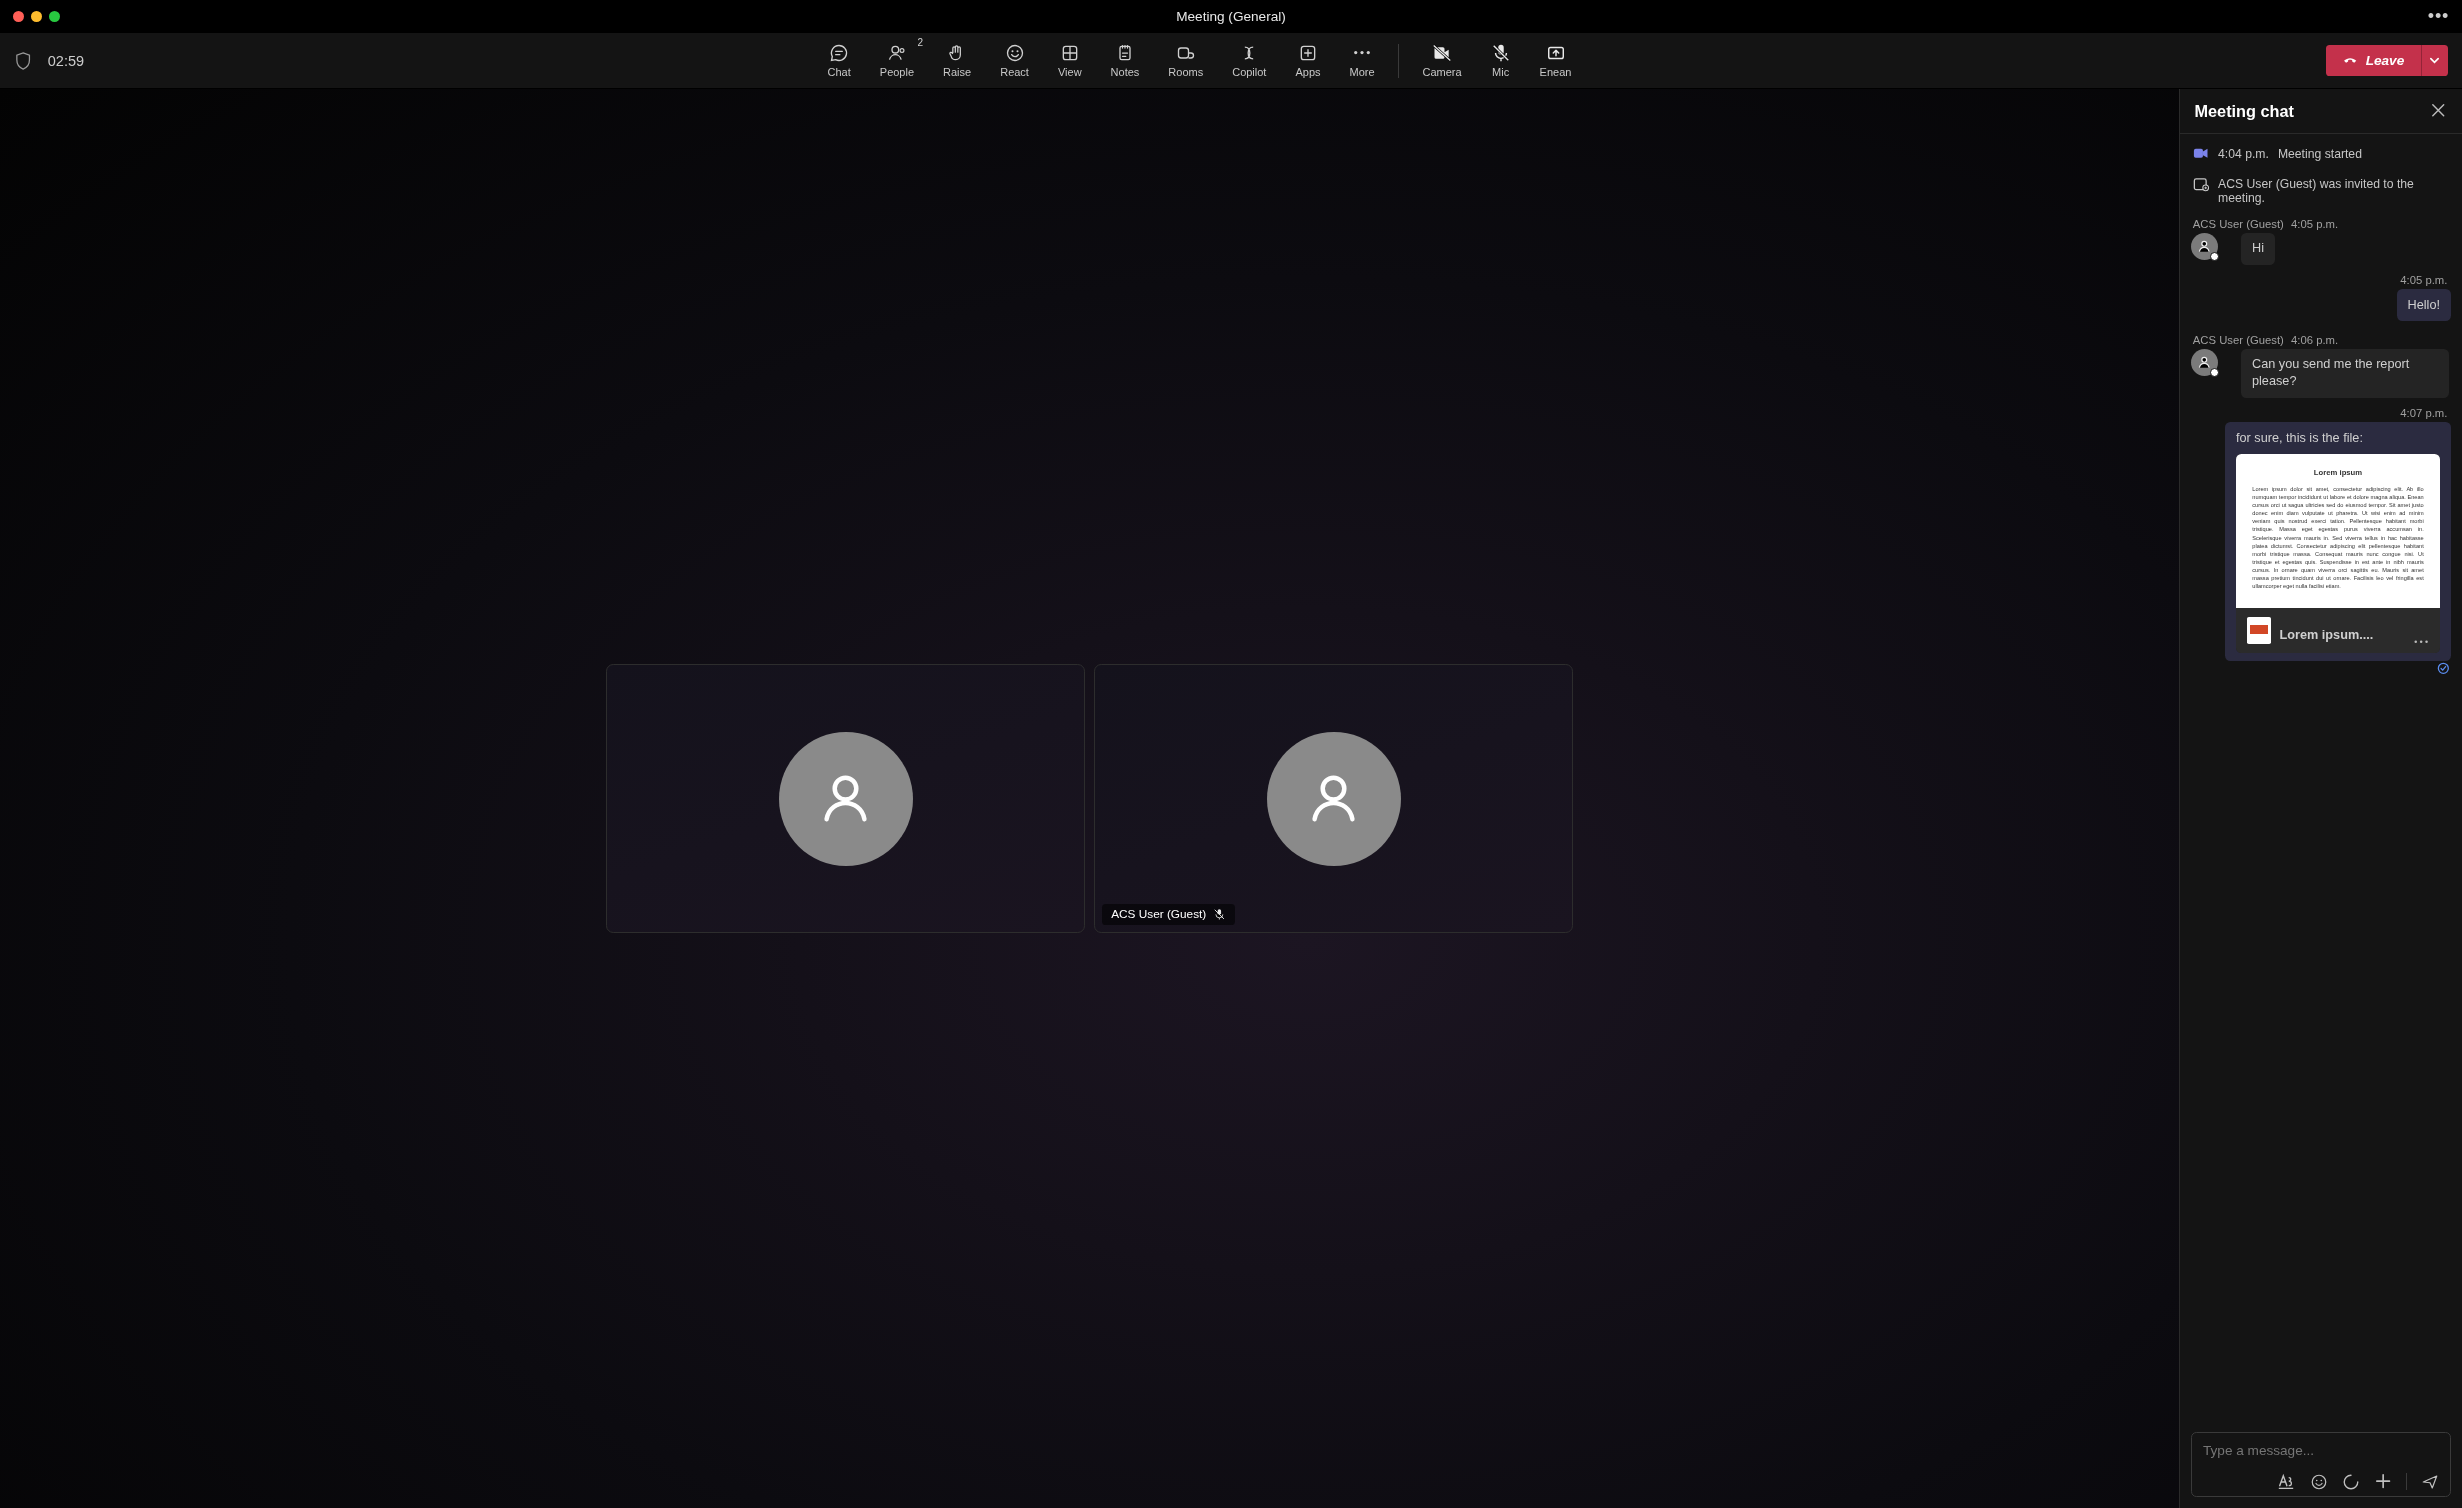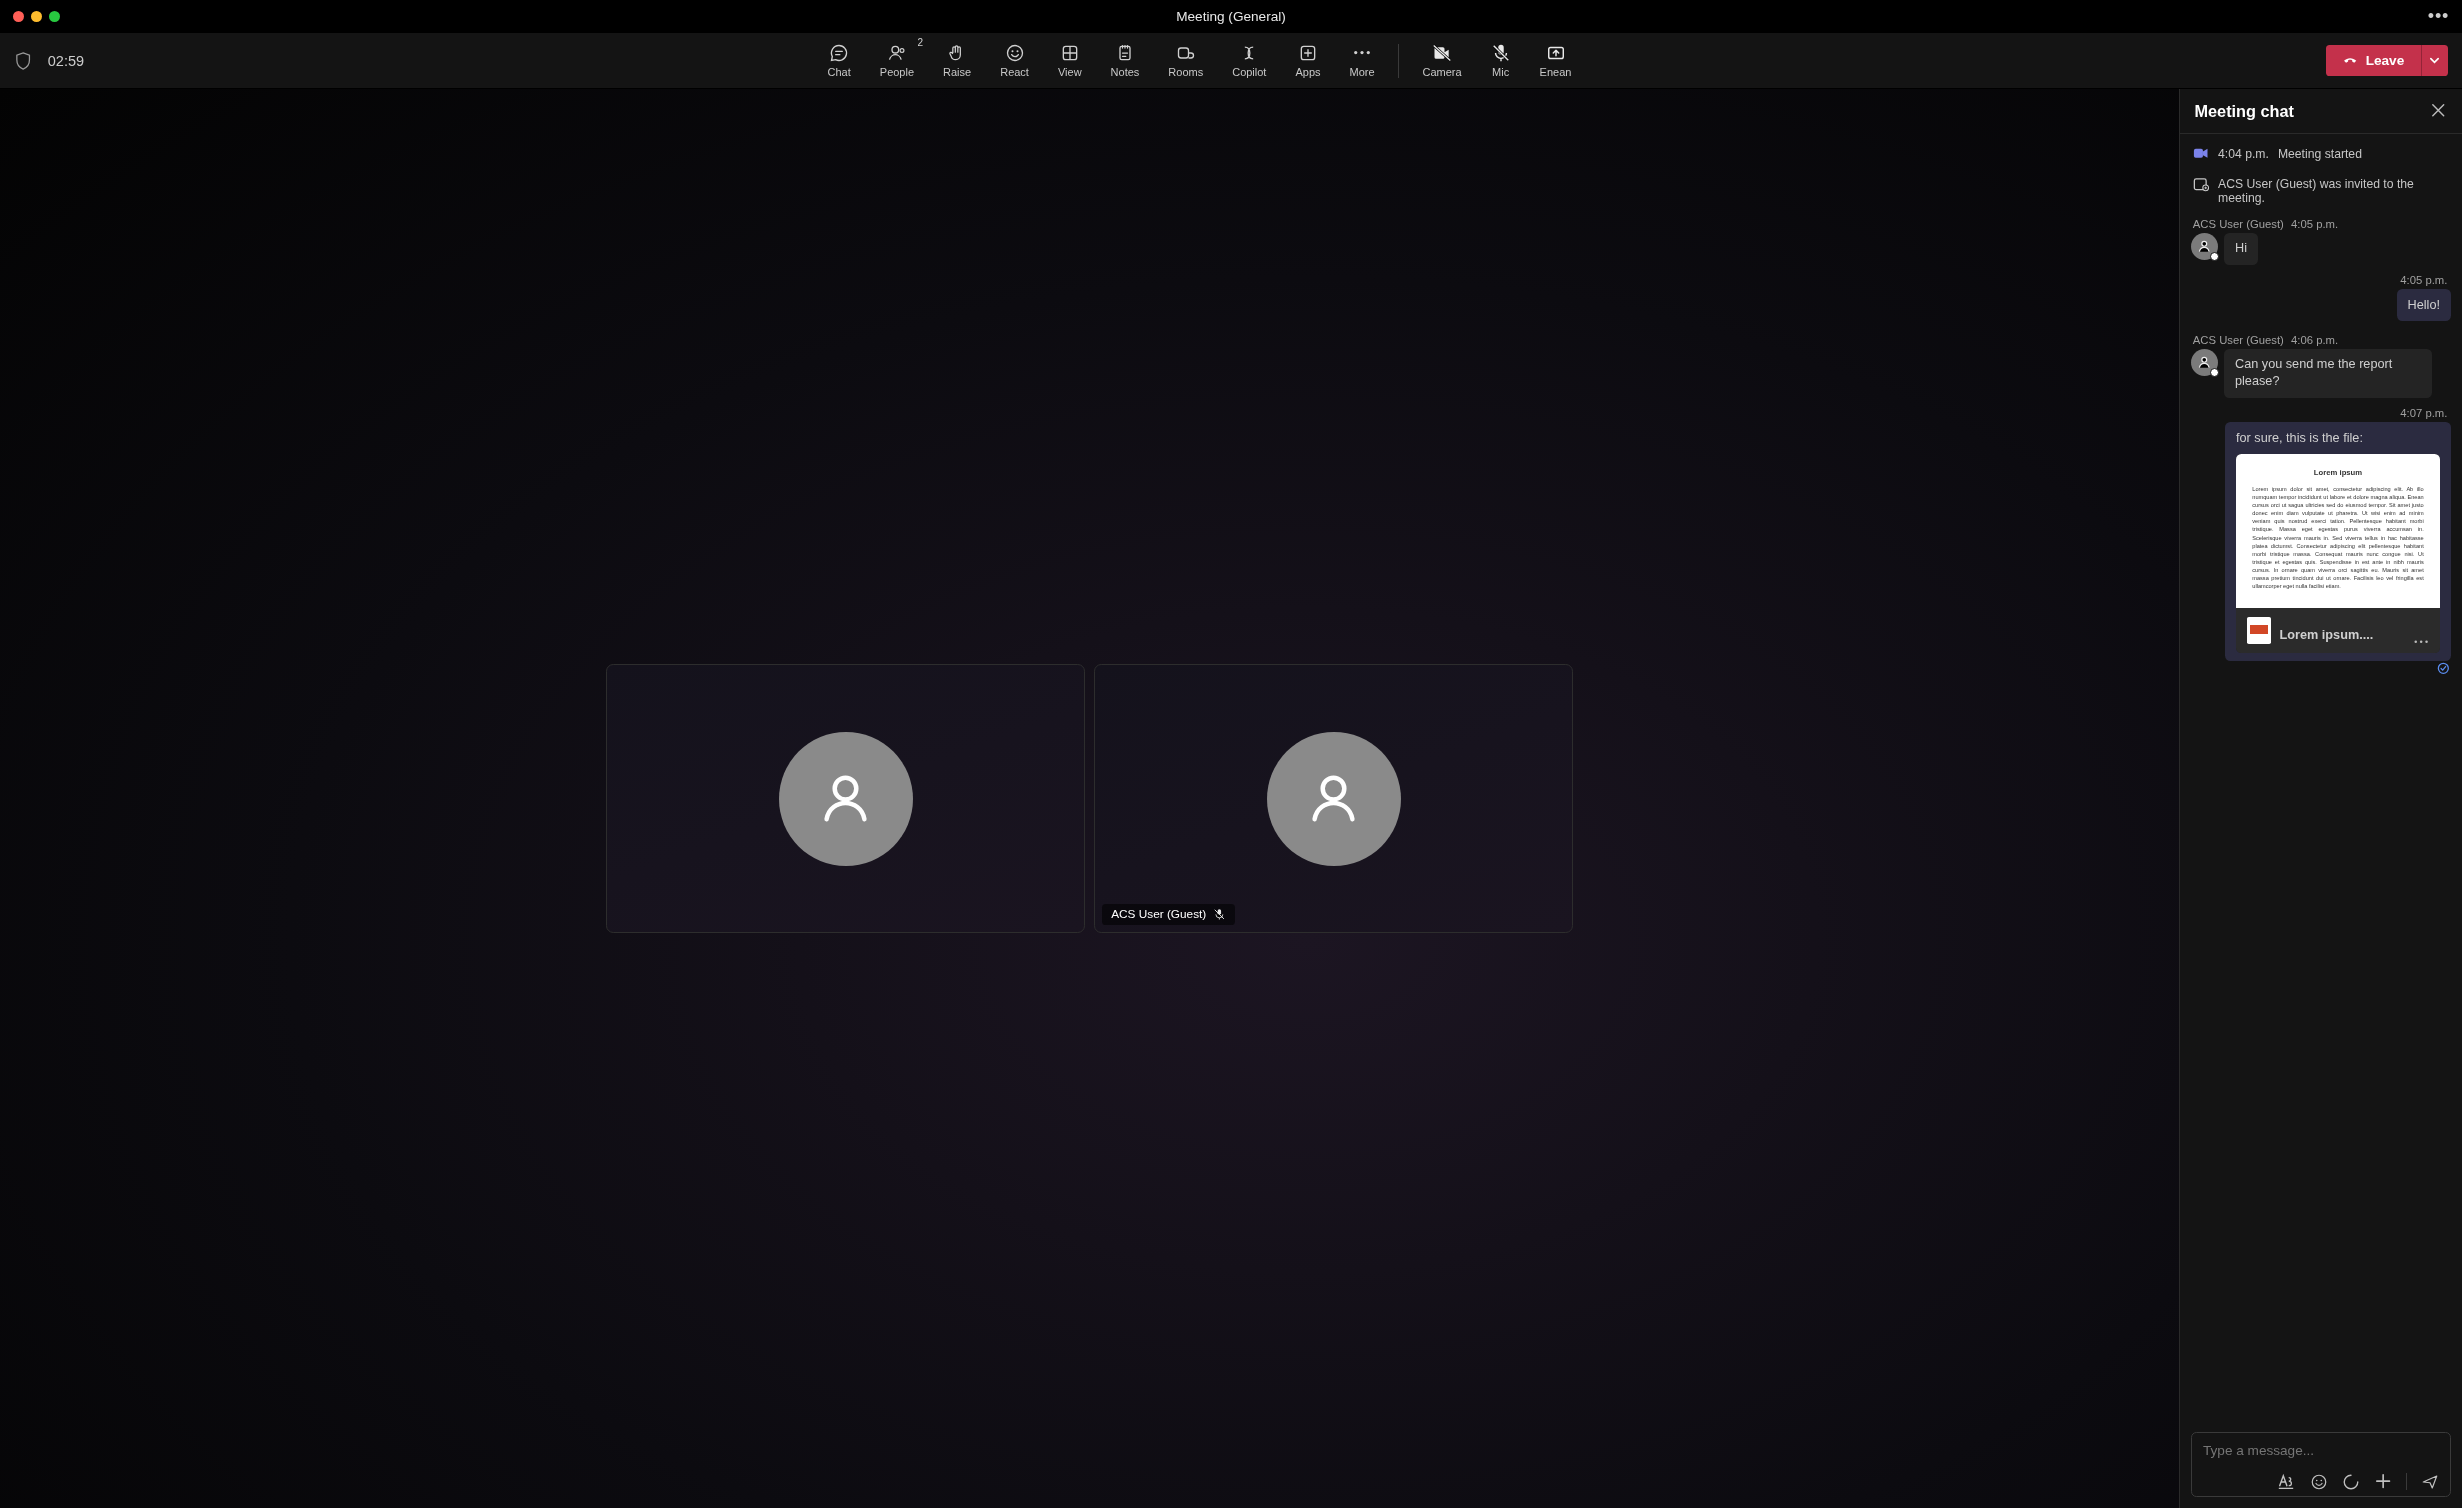--- a/index.html
+++ b/index.html
@@ -14,40 +14,40 @@
   .title-more { position: absolute; right: 12.7px; font-size: 18px; color: #ccc; letter-spacing: 0.9px; cursor: pointer; }
 
   .toolbar { height: 56px; background: #141414; border-bottom: 0.9px solid #000; display: flex; align-items: center; padding: 0 14.5px; }
   .tb-timer { display:flex; align-items:center; gap:17px; color:#ccc; font-size:14.5px; }
   .tb-center { flex:1; display:flex; justify-content:center; align-items:center; gap:0; }
   .tb-item { display:flex; flex-direction:column; align-items:center; gap:3.6px; padding:3.6px 14.5px; font-size:11px; color:#c8c8c8; cursor:pointer; position:relative; }
   .tb-item .ic { width:20px; height:20px; display:flex; align-items:center; justify-content:center; }
   .tb-item.active::after { content:""; position:absolute; bottom:-10px; left:22%; right:22%; height:2.7px; background:#6264a7; border-radius:1.8px; }
   .tb-sep { width:0.9px; height:34px; background:#3a3a3a; margin:0 9px; }
   .leave-wrap { display:flex; margin-left:11px; }
-  .leave-btn { background:#c4314b; color:#fff; display:flex; align-items:center; gap:7.2px; padding:7.2px 16.3px; border-radius:3.6px 0 0 3.6px; font-size:13.6px; font-weight:600; cursor:pointer; }
+  .leave-btn { background:#c4314b; color:#fff; display:flex; align-items:center; gap:7.2px; padding:7.2px 16.3px; border-radius:3.6px 0 0 3.6px; font-size:13.6px; font-weight:600; cursor:pointer;font-style:italic; }
   .leave-caret { background:#c4314b; width:27px; border-left:0.9px solid rgba(0,0,0,.25); display:flex; align-items:center; justify-content:center; border-radius:0 3.6px 3.6px 0; cursor:pointer; color:#fff; }
 
   .content { position:absolute; top:89px; left:0; right:0; bottom:0; display:flex; }
   .stage { flex:1; position:relative; background:radial-gradient(ellipse at 60% 60%, #1c1522 0%, #0c0b10 55%, #030303 100%); display:flex; align-items:center; justify-content:center; gap:9px; padding:5.4px; }
   .tile { flex:1; max-width:479px; height:269px; border:0.9px solid #2d2d2d; border-radius:7.2px; position:relative; display:flex; align-items:center; justify-content:center; background:linear-gradient(160deg,#14121c 0%,#1a1420 100%); }
   .avatar-circle { width:134px; height:134px; border-radius:50%; background:#8a8a8a; display:flex; align-items:center; justify-content:center; }
   .name-pill { position:absolute; left:7.2px; bottom:7.2px; background:rgba(0,0,0,.55); padding:3.6px 9px; border-radius:3.6px; font-size:11.8px; display:flex; align-items:center; gap:7.2px; }
   .mic-slash { width:12.7px; height:12.7px; }
 
   .panel { width:283px; border-left:0.9px solid #2a2a2a; background:#141414; display:flex; flex-direction:column; }
   .panel-head { display:flex; align-items:center; justify-content:space-between; padding:12.7px 14.5px; }
   .panel-head h2 { font-size:16.3px; font-weight:700; }
   .panel-close { width:16.3px;height:16.3px; color:#bbb; cursor:pointer; }
   .panel-divider { height:0.9px; background:#2a2a2a; }
   .panel-body { flex:1; overflow:auto; padding:9px 11px 9px 11px; font-size:12.7px; color:#d0d0d0; }
   .sys-row { display:flex; gap:9px; padding:3.6px 1.8px; font-size:12.2px; color:#c6c6c6; }
   .sys-ic { width:16.3px; flex:0 0 16.3px; display:flex; justify-content:center; color:#7b83eb; }
   .msg-head { font-size:11.3px; color:#a0a0a0; margin:9px 1.8px 3.6px 1.8px; display:flex; gap:7.2px; }
-  .msg-row { display:flex; gap:6px; align-items:flex-start; }
+  .msg-row { display:flex; gap:23px; align-items:flex-start; }
   .mini-av { width:27px;height:27px;border-radius:50%;background:#7b7b7b;display:flex;align-items:center;justify-content:center;flex:0 0 27px; position:relative; }
   .presence { position:absolute; right:-0.9px; bottom:-0.9px; width:9px; height:9px; border-radius:50%; background:#fff; border:1.8px solid #141414; }
   .bubble { background:#242424; padding:7.2px 11px; border-radius:5.4px; max-width:208px; line-height:1.35; }
   .mine-wrap { display:flex; flex-direction:column; align-items:flex-end; margin-top:7.2px; }
   .mine-time { font-size:11.3px; color:#a0a0a0; margin:1.8px 3.6px 3.6px 0; }
   .bubble-mine { background:#2b2b40; padding:7.2px 11px; border-radius:5.4px; max-width:217px; line-height:1.35;margin-left:24px; }
   .file-card { margin-top:7.2px; background:#252525; border-radius:5.4px; overflow:hidden; }
   .file-prev { background:#fff; color:#333; padding:12.7px 16.3px 18px 16.3px; font-size:5.6px; line-height:1.45; text-align:justify; }
   .file-prev-title { text-align:center; font-size:7.7px; font-weight:600; margin-bottom:7.2px; }
   .file-bar { display:flex; align-items:flex-end; gap:9px; padding:9px 11px; background:#2b2b2b; }

